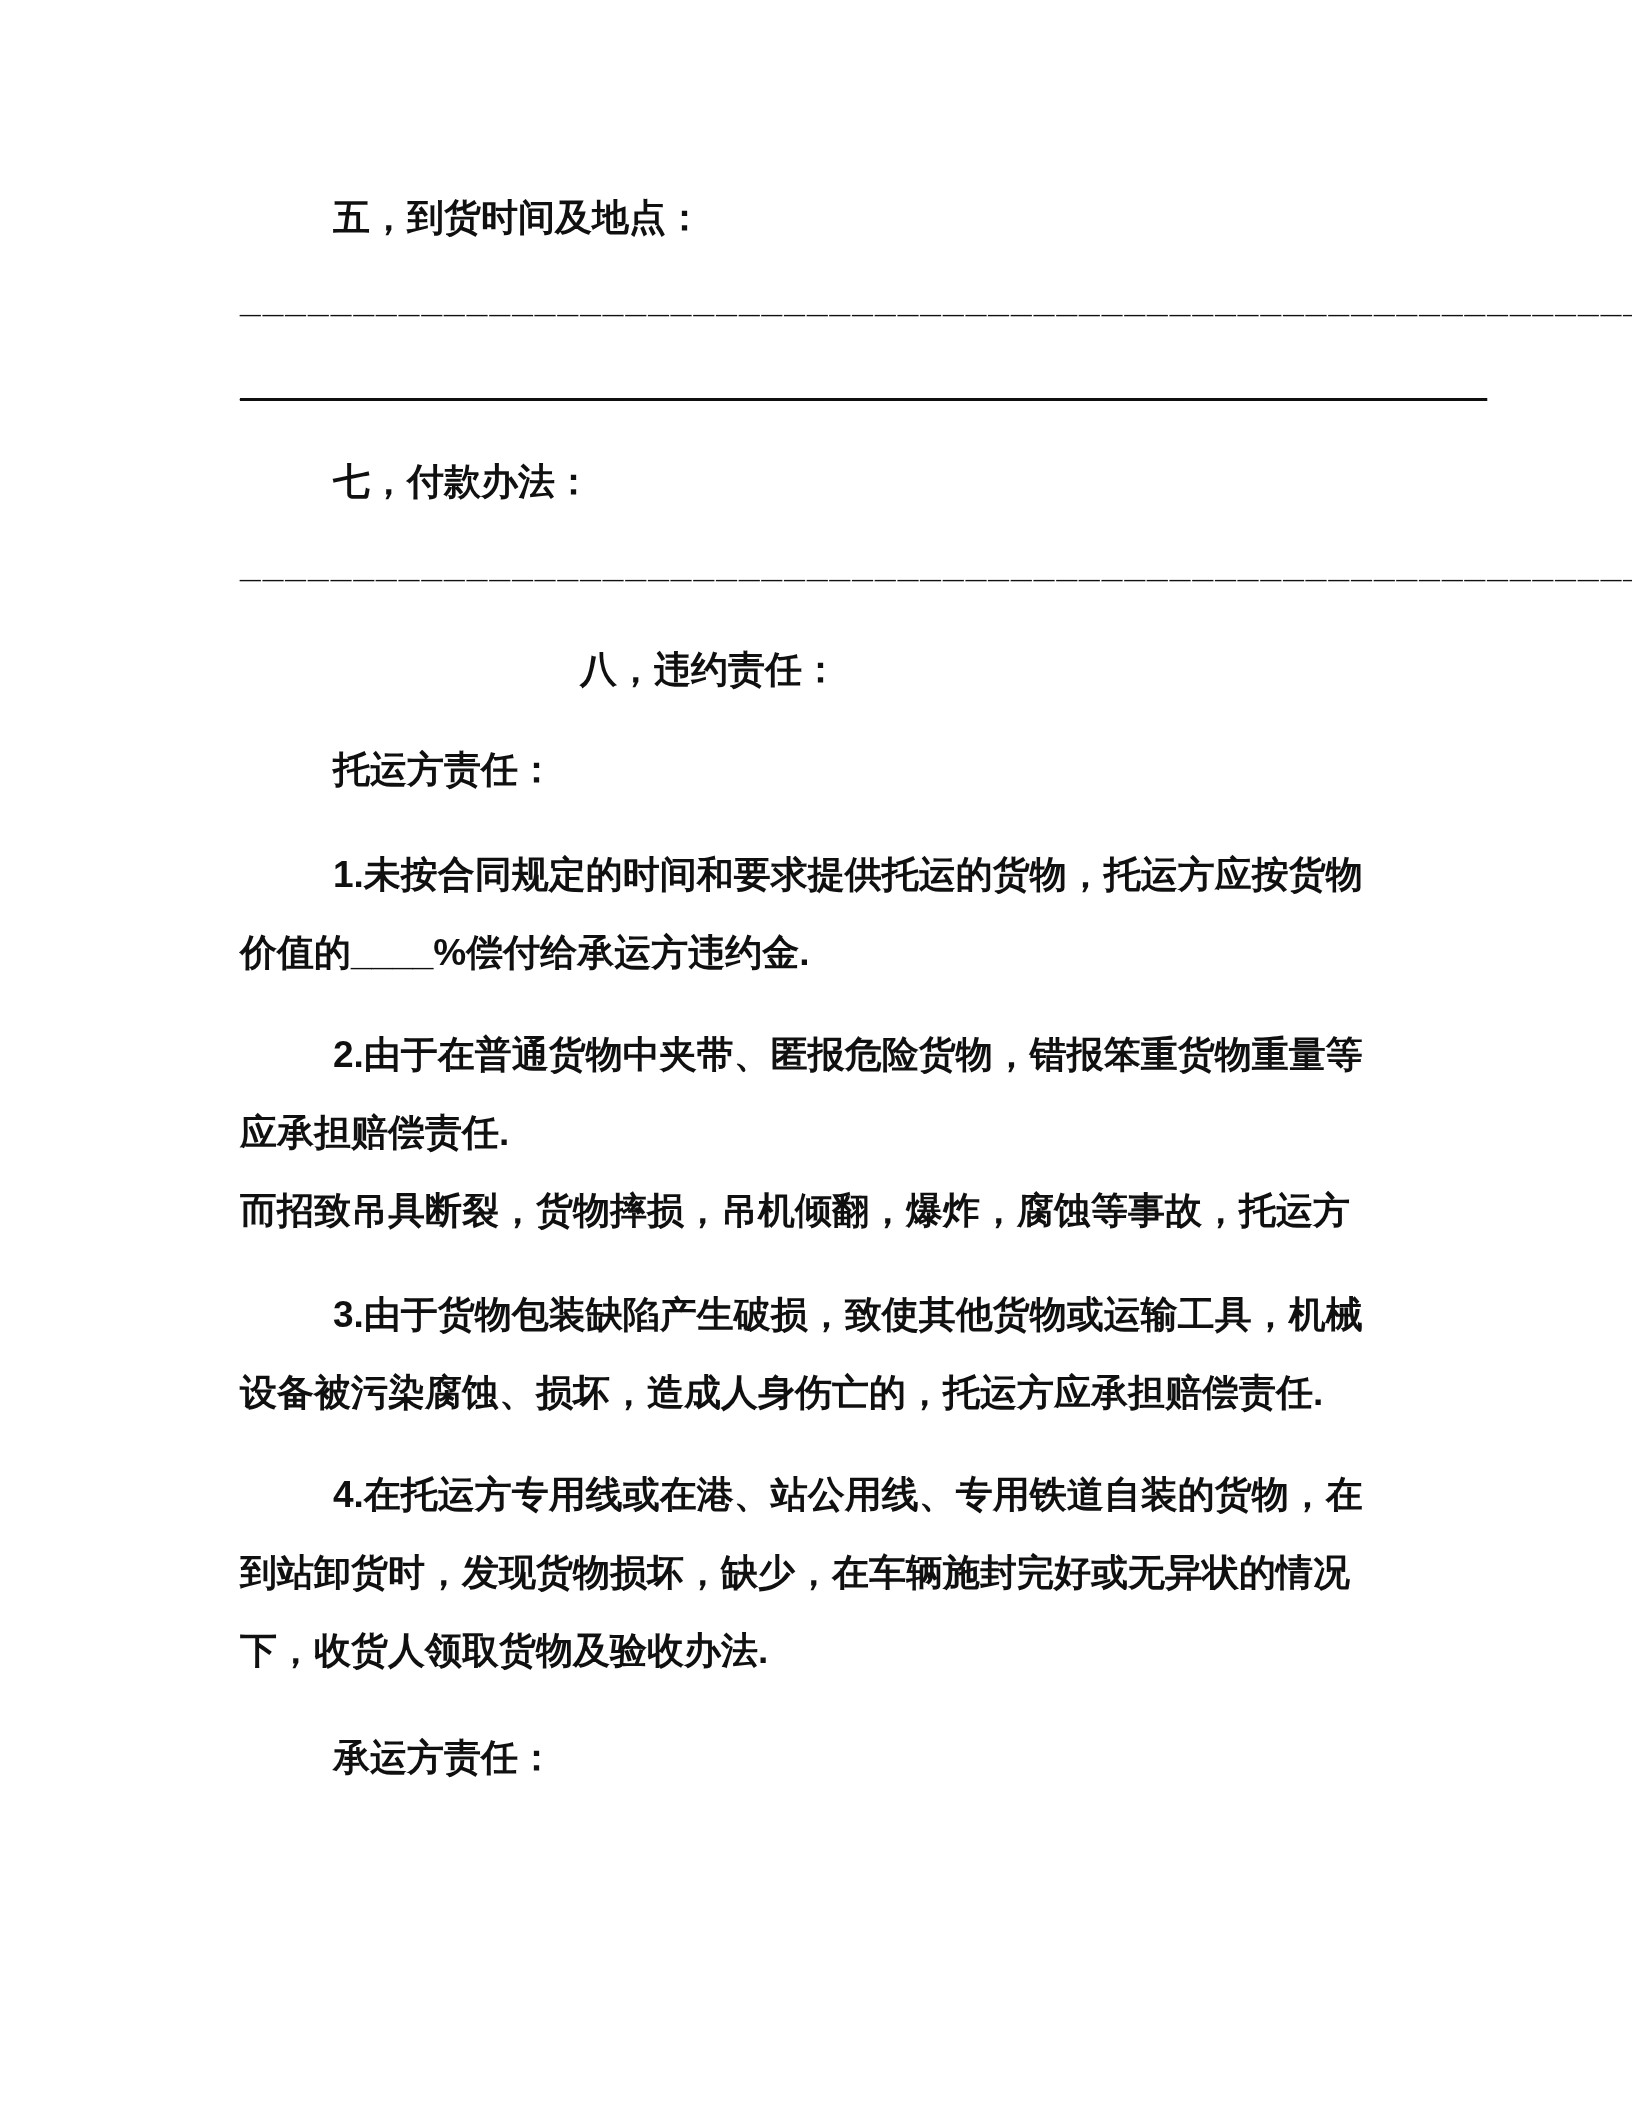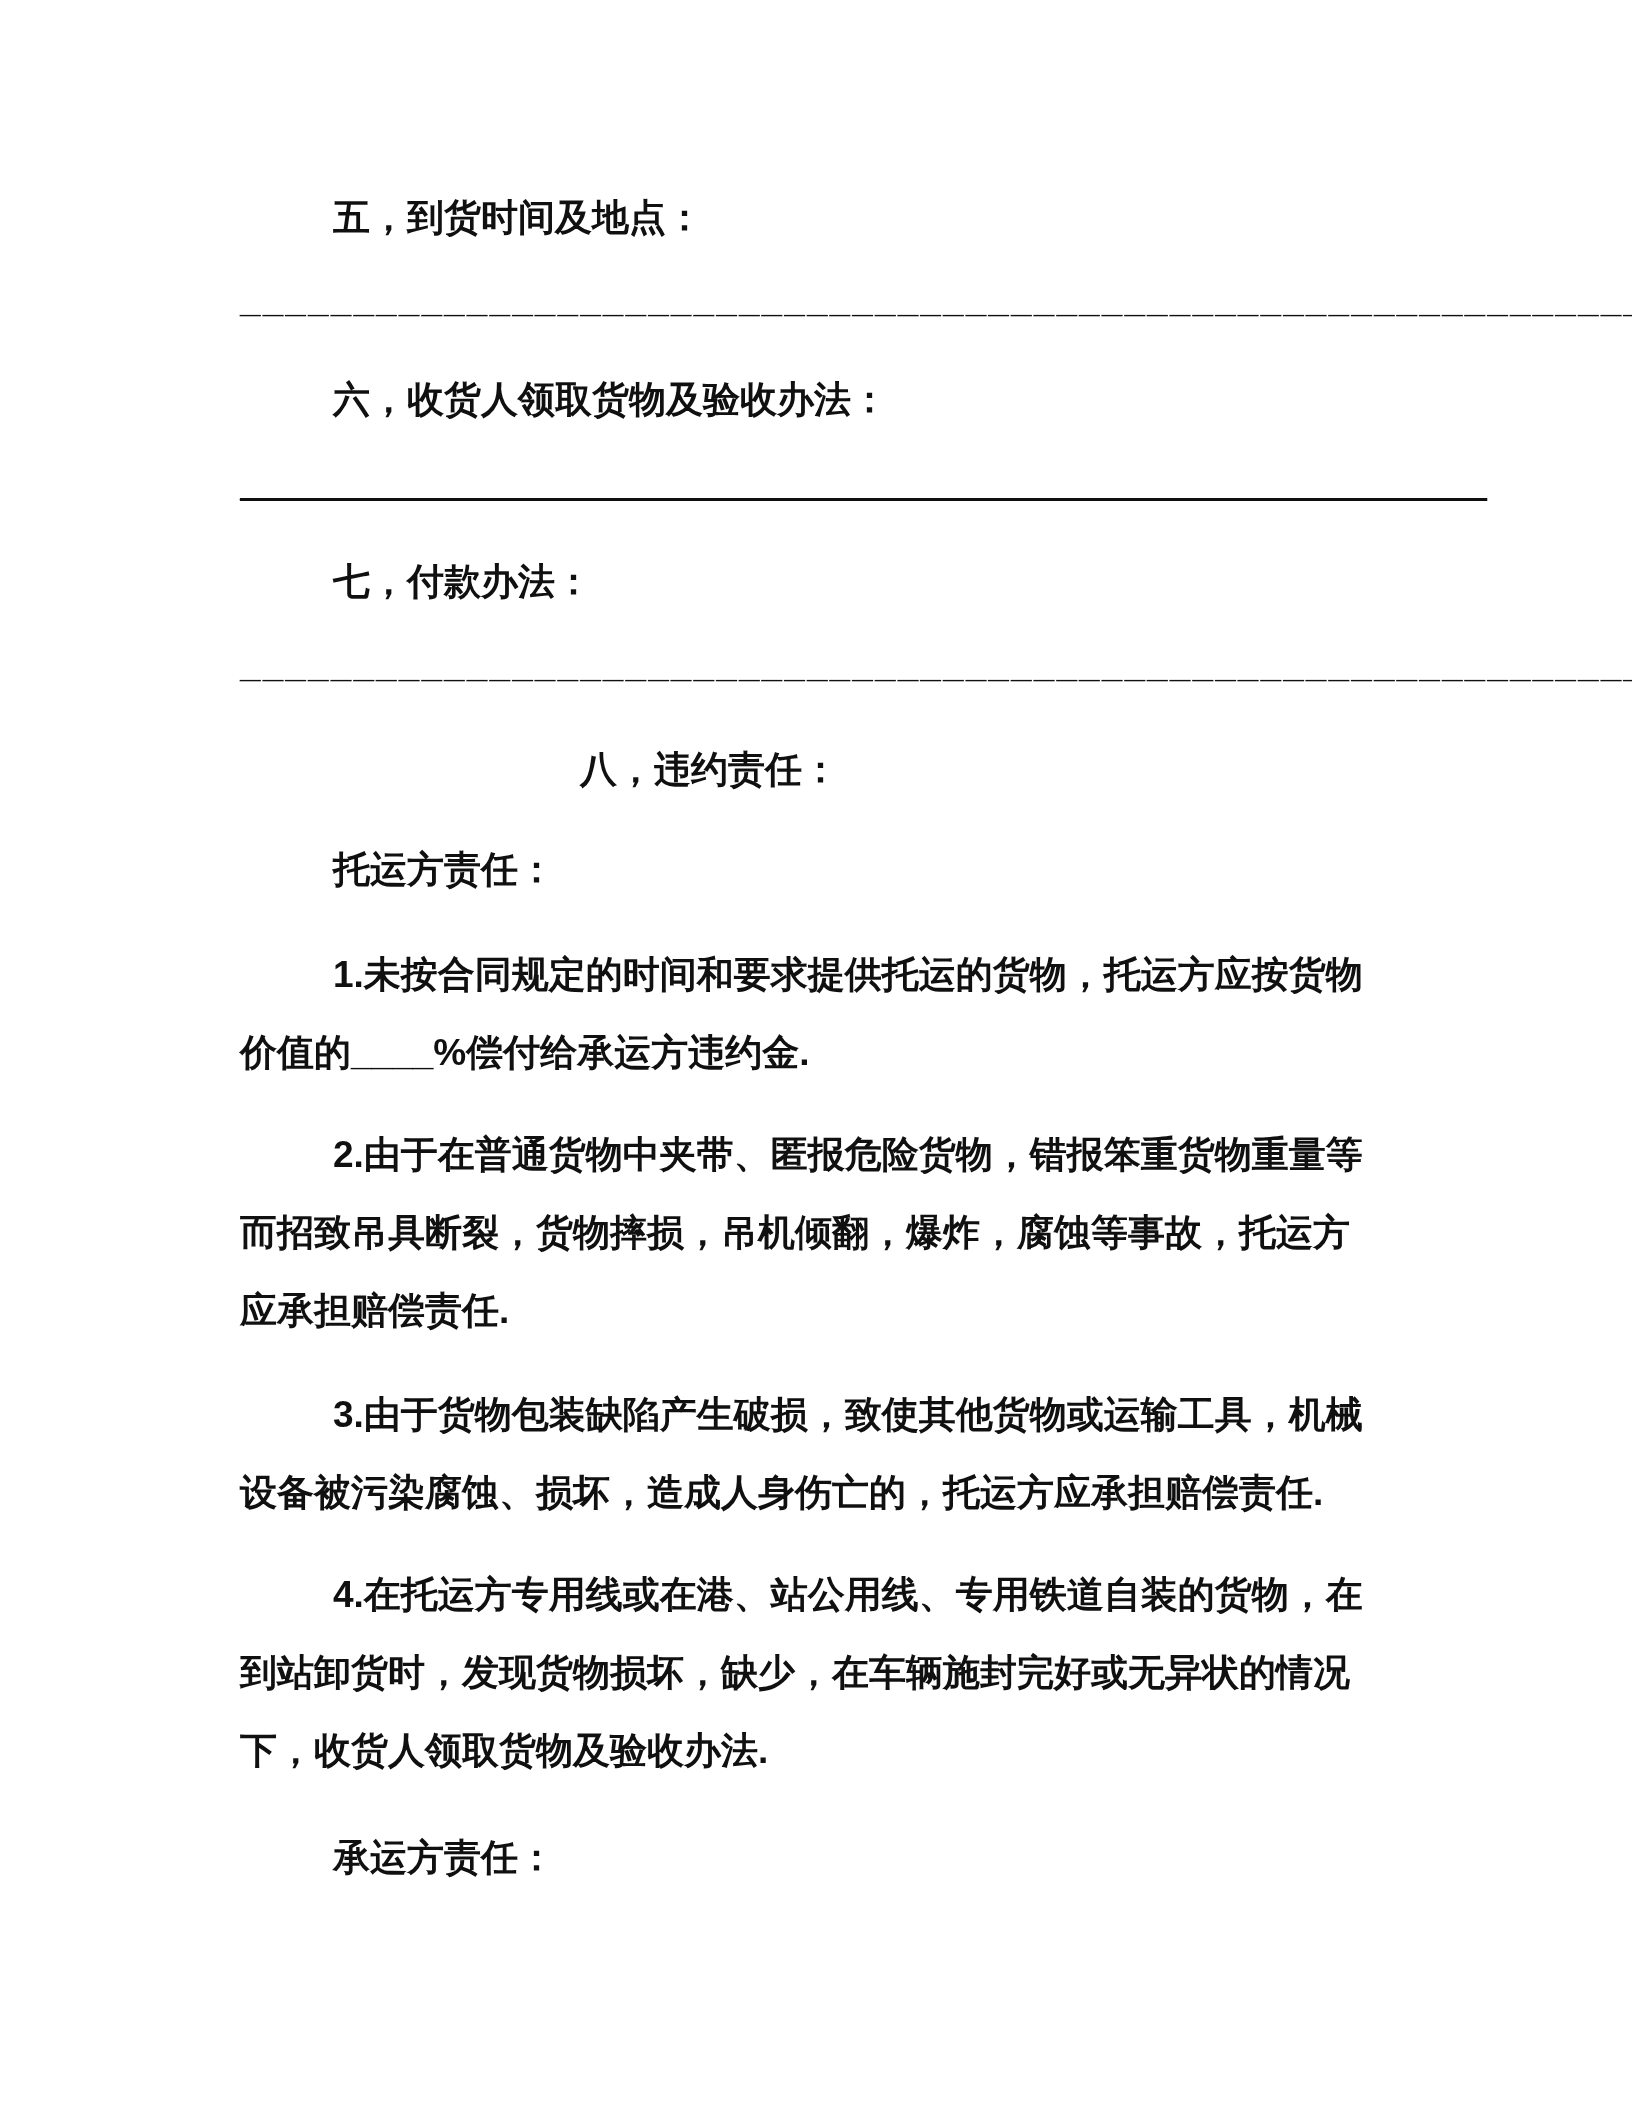--- a/index.html
+++ b/index.html
@@ -42,36 +42,35 @@
   .mt29 { margin-top: 29px; }
 </style>
 </head>
 <body>
 
 <div class="page">
 
   <div class="ln indent">五，到货时间及地点：</div>
   <div class="ln blank mt4">______________________________________________________________</div>
 
-  <div class="ln indent mt22">六，收货人领取货物及验收办法：</div>
   <div class="ln blank mt6">_______________________________________________________</div>
 
   <div class="ln indent mt20">七，付款办法：</div>
   <div class="ln blank mt5">_____________________________________________________________________</div>
 
   <div class="ln indent mt27">八，违约责任：</div>
 
   <div class="ln indent mt22">托运方责任：</div>
 
   <div class="ln indent mt27">1.未按合同规定的时间和要求提供托运的货物，托运方应按货物</div>
   <div class="ln">价值的____%偿付给承运方违约金.</div>
 
   <div class="ln indent mt24">2.由于在普通货物中夹带、匿报危险货物，错报笨重货物重量等</div>
+  <div class="ln">应承担赔偿责任.</div>
   <div class="ln">而招致吊具断裂，货物摔损，吊机倾翻，爆炸，腐蚀等事故，托运方</div>
-  <div class="ln">应承担赔偿责任.</div>
 
   <div class="ln indent mt26">3.由于货物包装缺陷产生破损，致使其他货物或运输工具，机械</div>
   <div class="ln">设备被污染腐蚀、损坏，造成人身伤亡的，托运方应承担赔偿责任.</div>
 
   <div class="ln indent mt24">4.在托运方专用线或在港、站公用线、专用铁道自装的货物，在</div>
   <div class="ln">到站卸货时，发现货物损坏，缺少，在车辆施封完好或无异状的情况</div>
   <div class="ln">下，收货人领取货物及验收办法.</div>
 
   <div class="ln indent mt29">承运方责任：</div>
 

